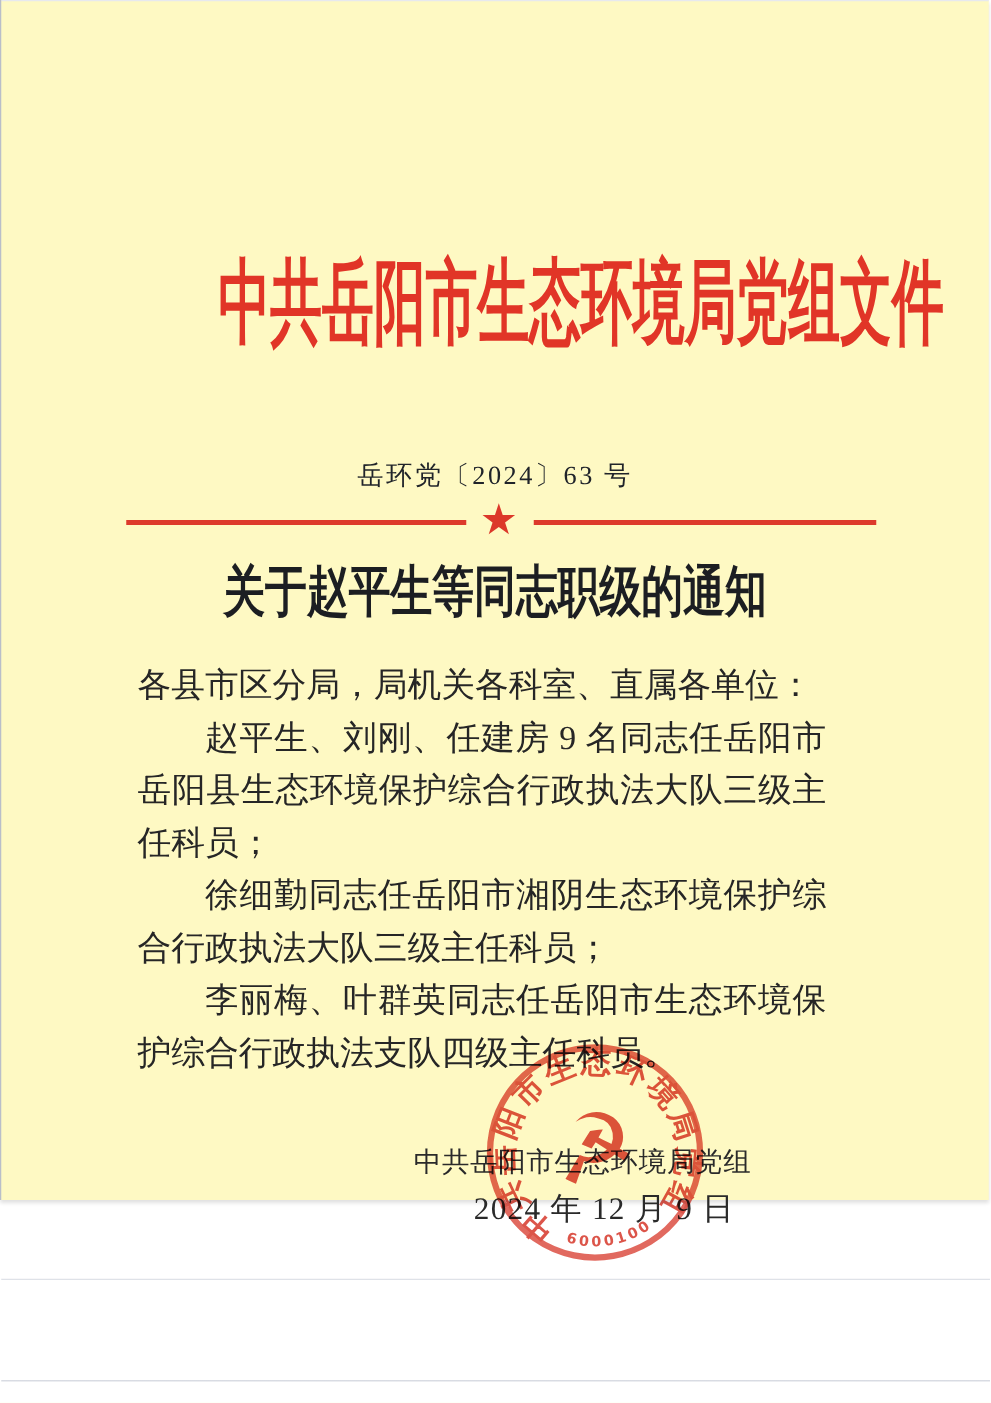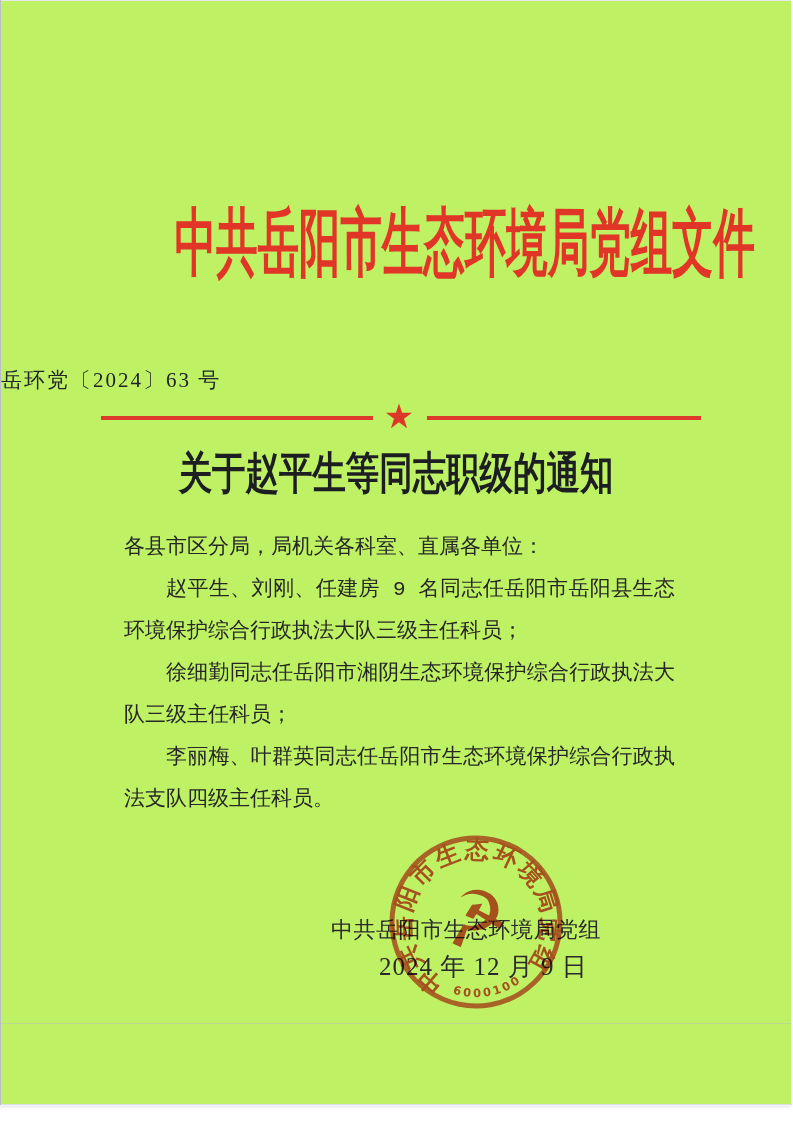--- a/index.html
+++ b/index.html
@@ -5,34 +5,35 @@
   * { margin: 0; padding: 0; box-sizing: border-box; }
   html, body { background: #ffffff; }
   body {
     width: 793px; height: 1122px;
     position: relative;
     font-family: "Liberation Serif", "DejaVu Serif", serif;
     overflow: hidden;
   }
   .page {
     position: absolute; left: 0; top: 0;
-    width: 791px; height: 1105px;
-    background: #bef264;
+    width: 791px; height: 960px;
+    background: #fef9c3;
     border-left: 1px solid #b9bec9;
     box-shadow: inset 0 1px 0 #e7e9ee, 0 2px 3px rgba(0,0,0,0.12);
   }
   .org-title {
     position: absolute; left: 0; right: 0; top: 198px;
     text-align: center; white-space: nowrap;
     font-size: 74px; font-weight: bold; color: #e13527;
     transform: scaleX(0.56); transform-origin: center;
     letter-spacing: 0px; line-height: 90px;
   }
   .doc-number {
     position: absolute; left: 0; right: 0; top: 366px;
+    text-align: center;
     font-size: 21px; color: #20242a; letter-spacing: 2px;
   }
   .rule-seg {
     position: absolute; top: 416px; height: 4px;
     background: #dd3a2b;
   }
   .rule-left  { left: 100px; width: 272px; }
   .rule-right { left: 426px; width: 274px; }
   .rule-star {
     position: absolute; top: 396px; left: 378px; width: 40px;
@@ -41,24 +42,23 @@
     font-size: 34px; line-height: 40px; color: #dc382a;
   }
   .doc-title {
     position: absolute; left: 0; right: 0; top: 448px;
     text-align: center; white-space: nowrap;
     font-size: 44px; font-weight: bold; color: #1c1e22;
     transform: scaleX(0.76); transform-origin: center;
     line-height: 52px;
   }
   .body-block {
-    position: absolute; left: 123px; top: 527px; width: 551px;
-    font-size: 21px; color: #262626;
+    position: absolute; left: 109px; top: 527px; width: 551px;
+    font-size: 27px; color: #262626;
     text-align: justify;
-    font-family: Liberation Mono, monospace;
   }
   .body-block p { line-height: 42px; margin: 0; }
   .body-block p.indent { text-indent: 2em; }
   .signature {
     position: absolute; left: 330px; top: 915px;
     font-size: 22px; color: #2a2a2a; letter-spacing: 0.5px;
     white-space: nowrap;
   }
   .sig-date {
     position: absolute; left: 378px; top: 950px;

